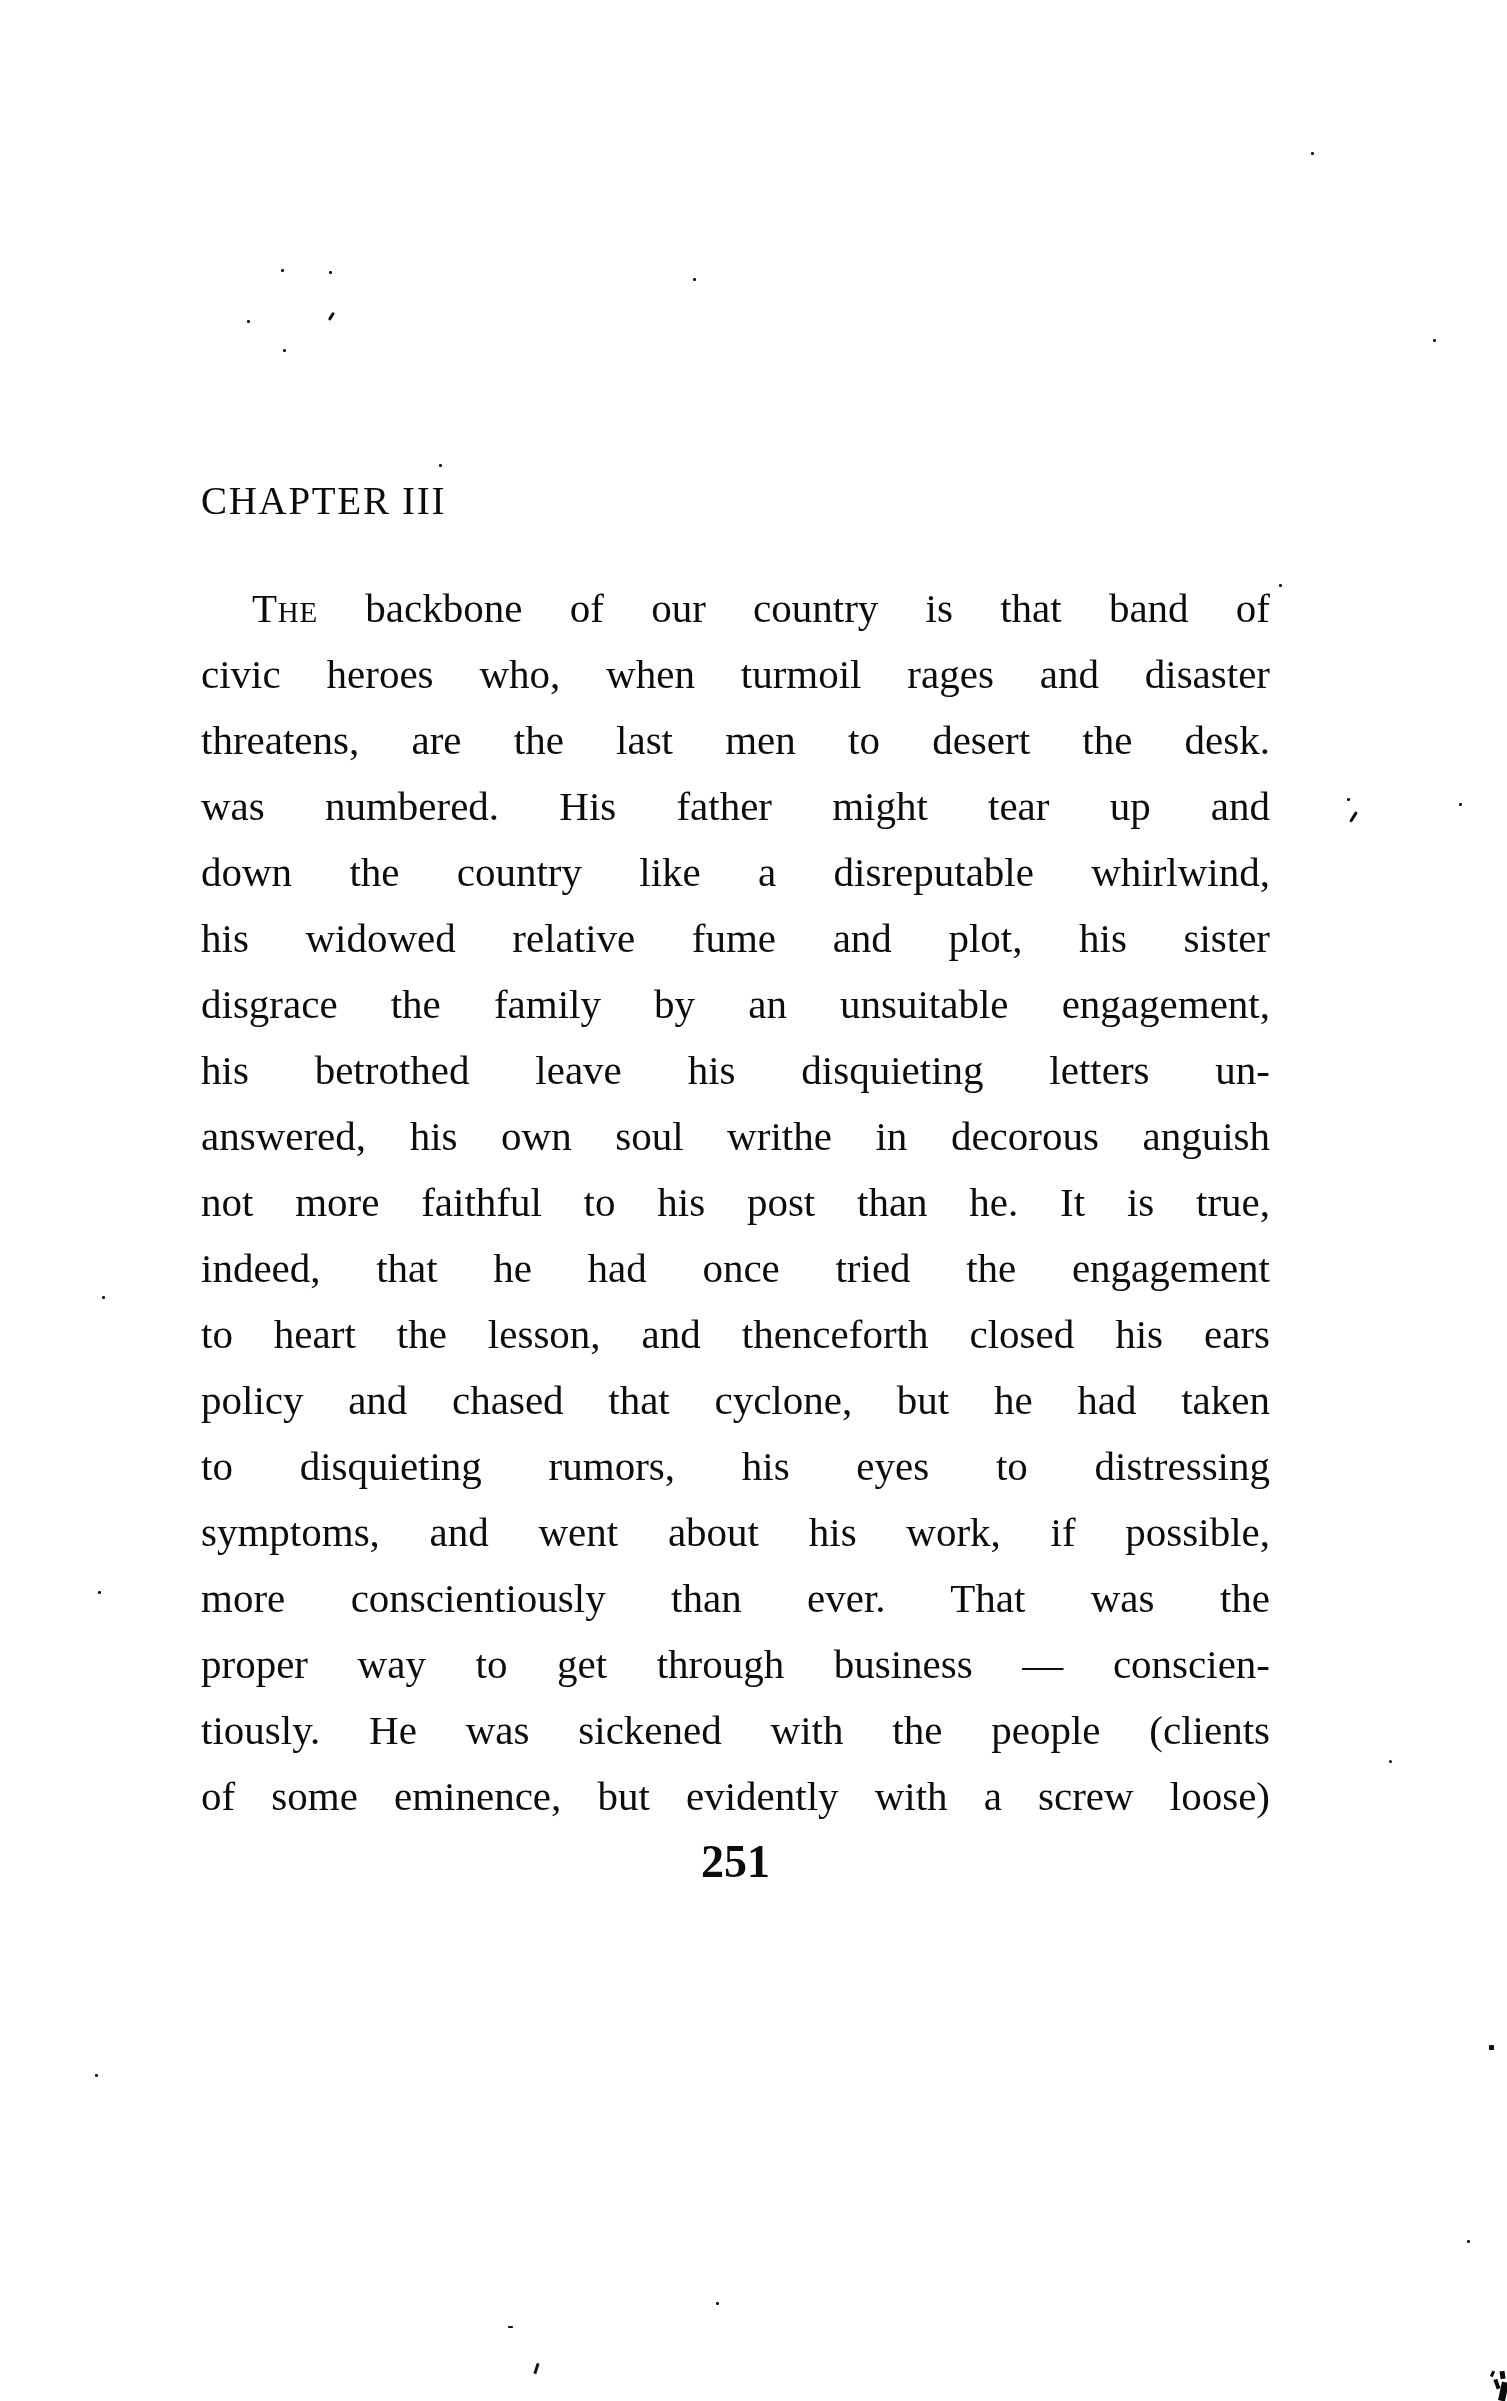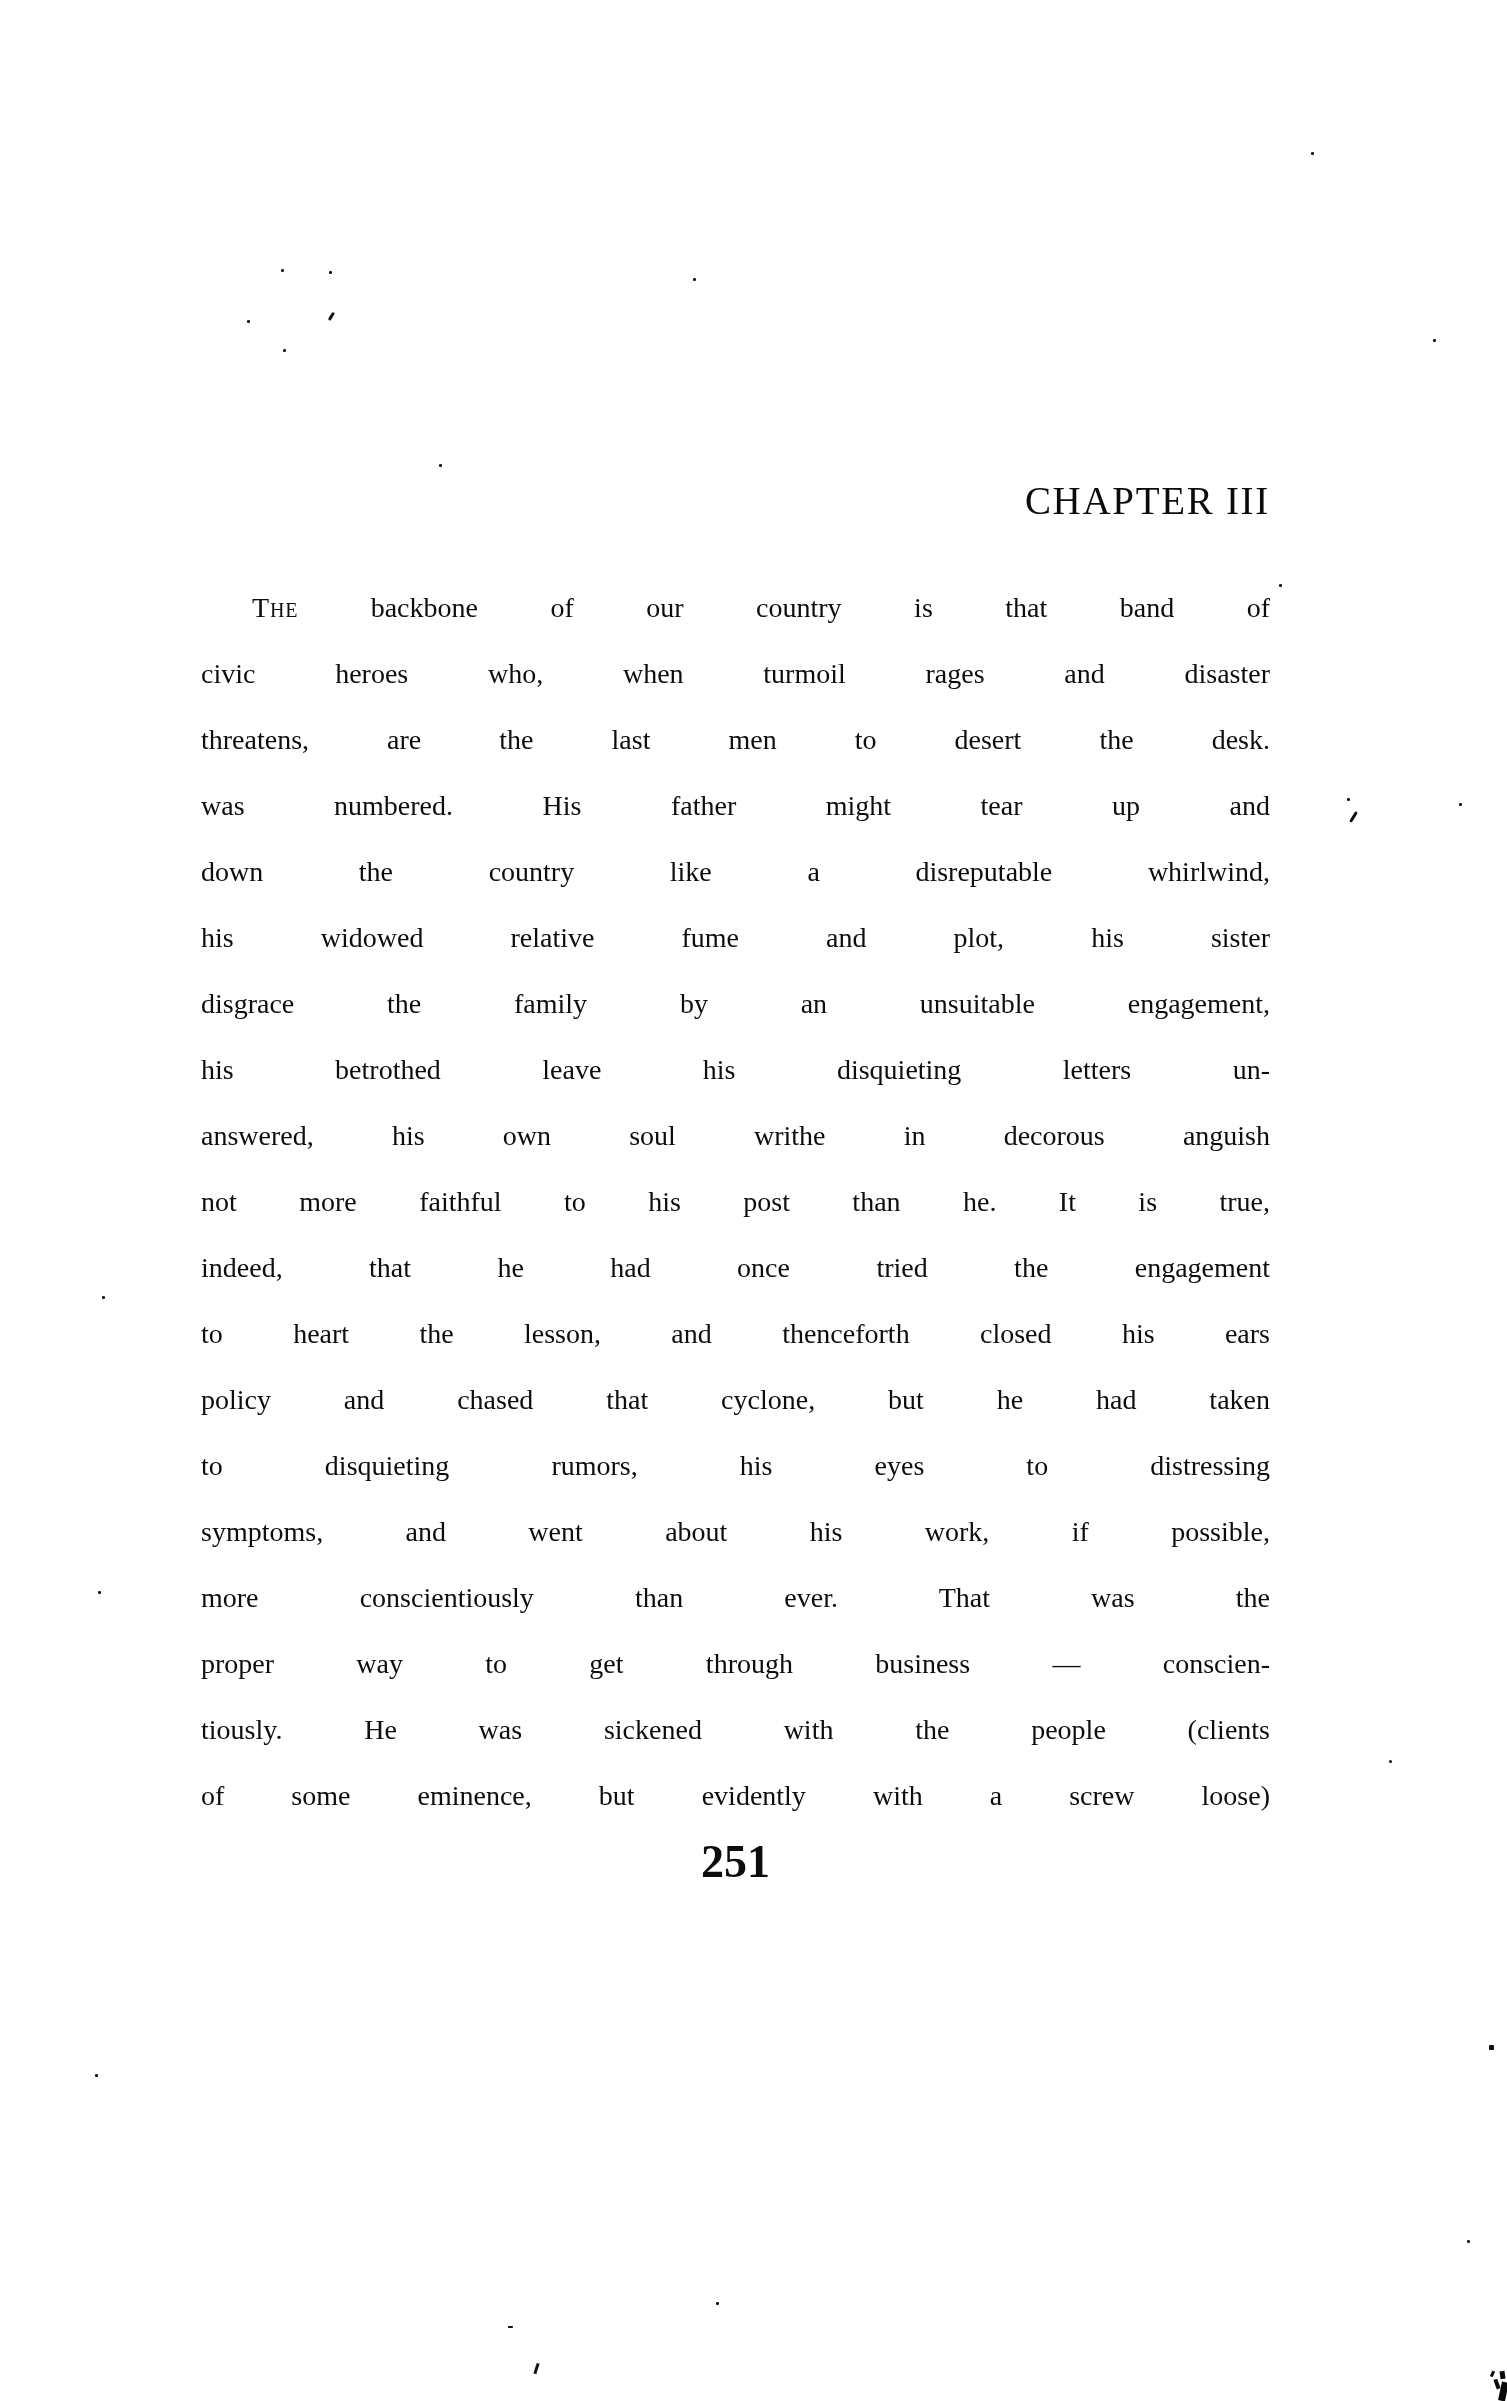--- a/index.html
+++ b/index.html
@@ -25,28 +25,28 @@
     left: 201px;
     width: 1069px;
     top: 0;
   }
   .chapter-heading {
     margin: 480px 0 0 0;
     font-size: 39px;
     font-weight: 400;
     line-height: 41px;
     letter-spacing: 1.7px;
-    text-align: right;
+    text-align: left;
     color: #0c0c0c;
   }
   .body-paragraph {
     margin-top: 54px;
   }
   .text-line {
-    font-size: 28px;
+    font-size: 41px;
     line-height: 66px;
     color: #0d0d0d;
     text-align: justify;
     text-align-last: justify;
     text-justify: inter-word;
     white-space: normal;
   }
   .line-first {
     padding-left: 51px;
   }

